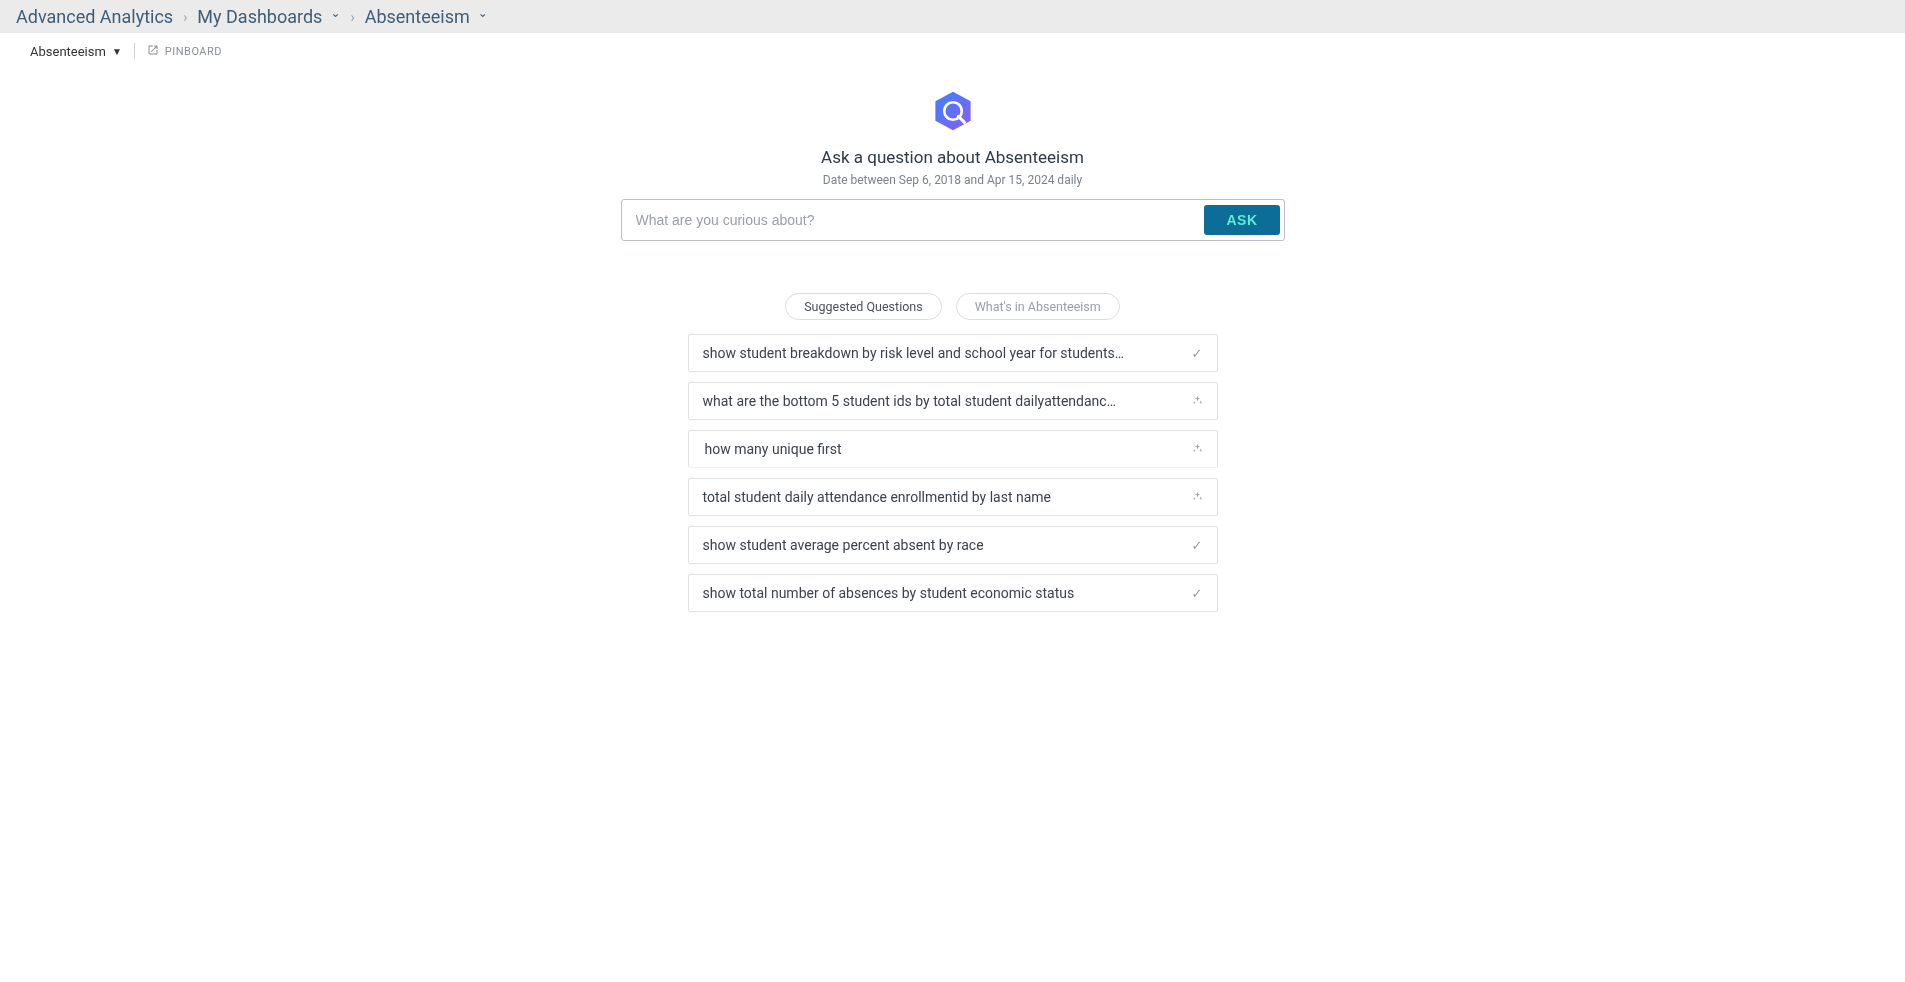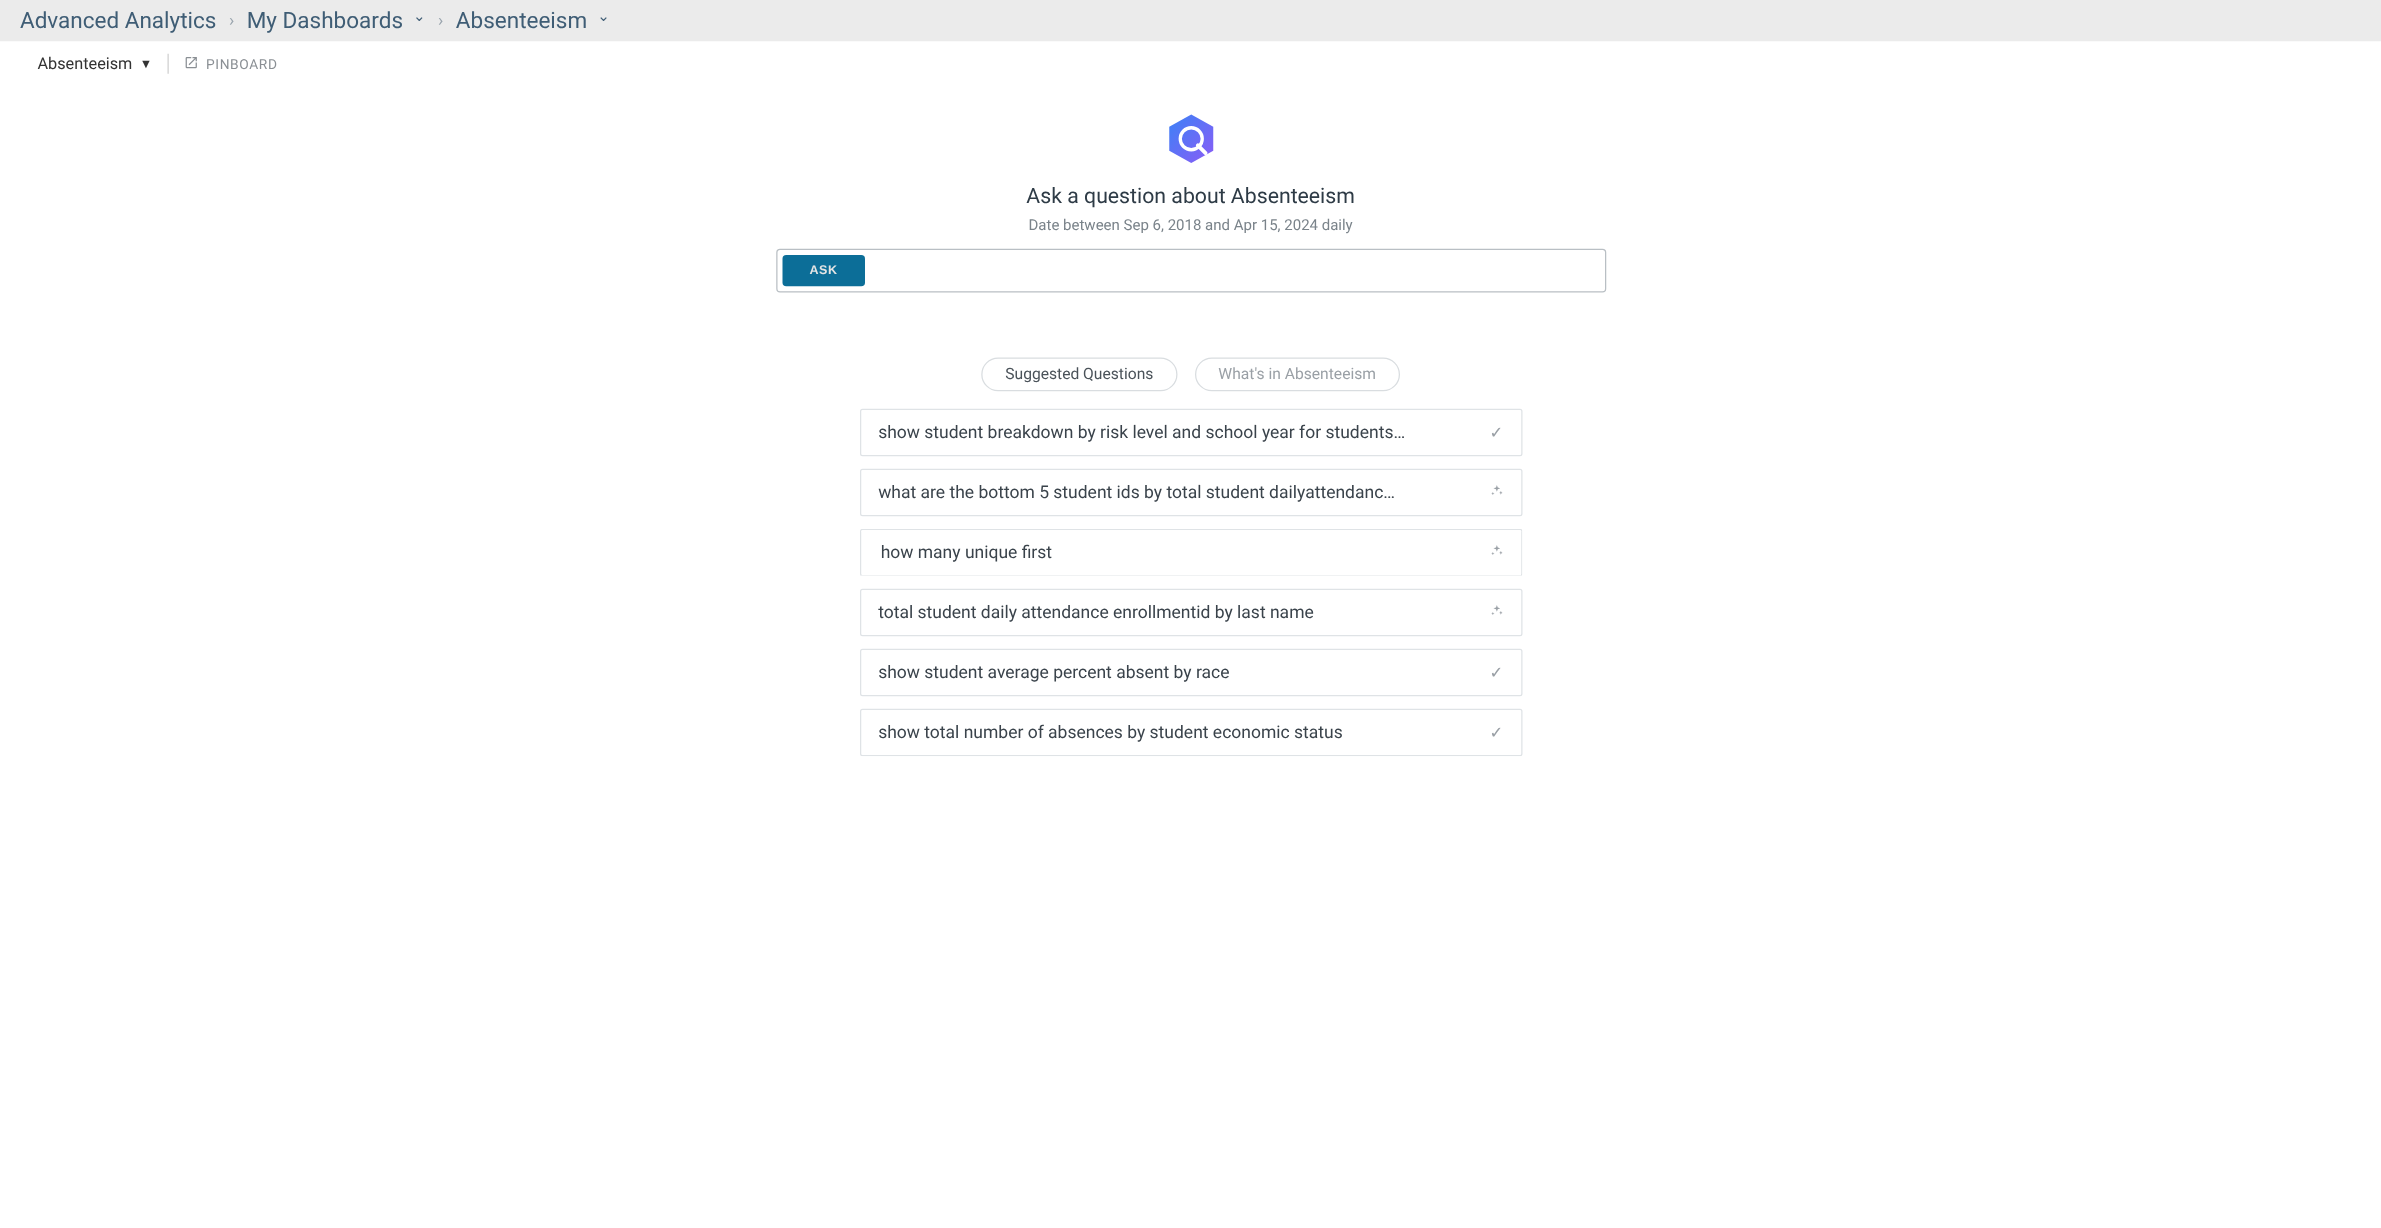--- a/index.html
+++ b/index.html
@@ -102,25 +102,25 @@
     flex: 1;
     border: none;
     outline: none;
     font-size: 14px;
     padding: 8px 10px;
     color: #333;
   }
   .search-input::placeholder { color: #9aa0a6; }
   .ask-btn {
     background: #0c6e98;
-    color: #e5e5e5;
+    color: #5eead4;
     border: none;
     border-radius: 3px;
     padding: 7px 22px;
-    font-size: 10px;
+    font-size: 14px;
     font-weight: 600;
     letter-spacing: 0.5px;
     cursor: pointer;
   }
   .pill-row {
     display: flex;
     gap: 14px;
     margin-top: 52px;
     margin-bottom: 14px;
   }
@@ -212,20 +212,21 @@
       <polygon points="50,6 90,28 90,72 50,94 10,72 10,28" fill="url(#g1)"></polygon>
       <circle cx="50" cy="50" r="20" fill="none" stroke="#fff" stroke-width="6"></circle>
       <line x1="62" y1="62" x2="76" y2="76" stroke="#fff" stroke-width="7" stroke-linecap="round"></line>
     </svg>
   </div>
 
   <div class="ask-title">Ask a question about Absenteeism</div>
   <div class="ask-subtitle">Date between Sep 6, 2018 and Apr 15, 2024 daily</div>
 
   <div class="search-row">
+    <input class="search-input" type="text" placeholder="What are you curious about?" style="">
     <button class="ask-btn">ASK</button>
   </div>
 
   <div class="pill-row">
     <div class="pill">
       <span>Suggested Questions</span>
     </div>
     <div class="pill inactive">
       <span>What's in Absenteeism</span>
     </div>

